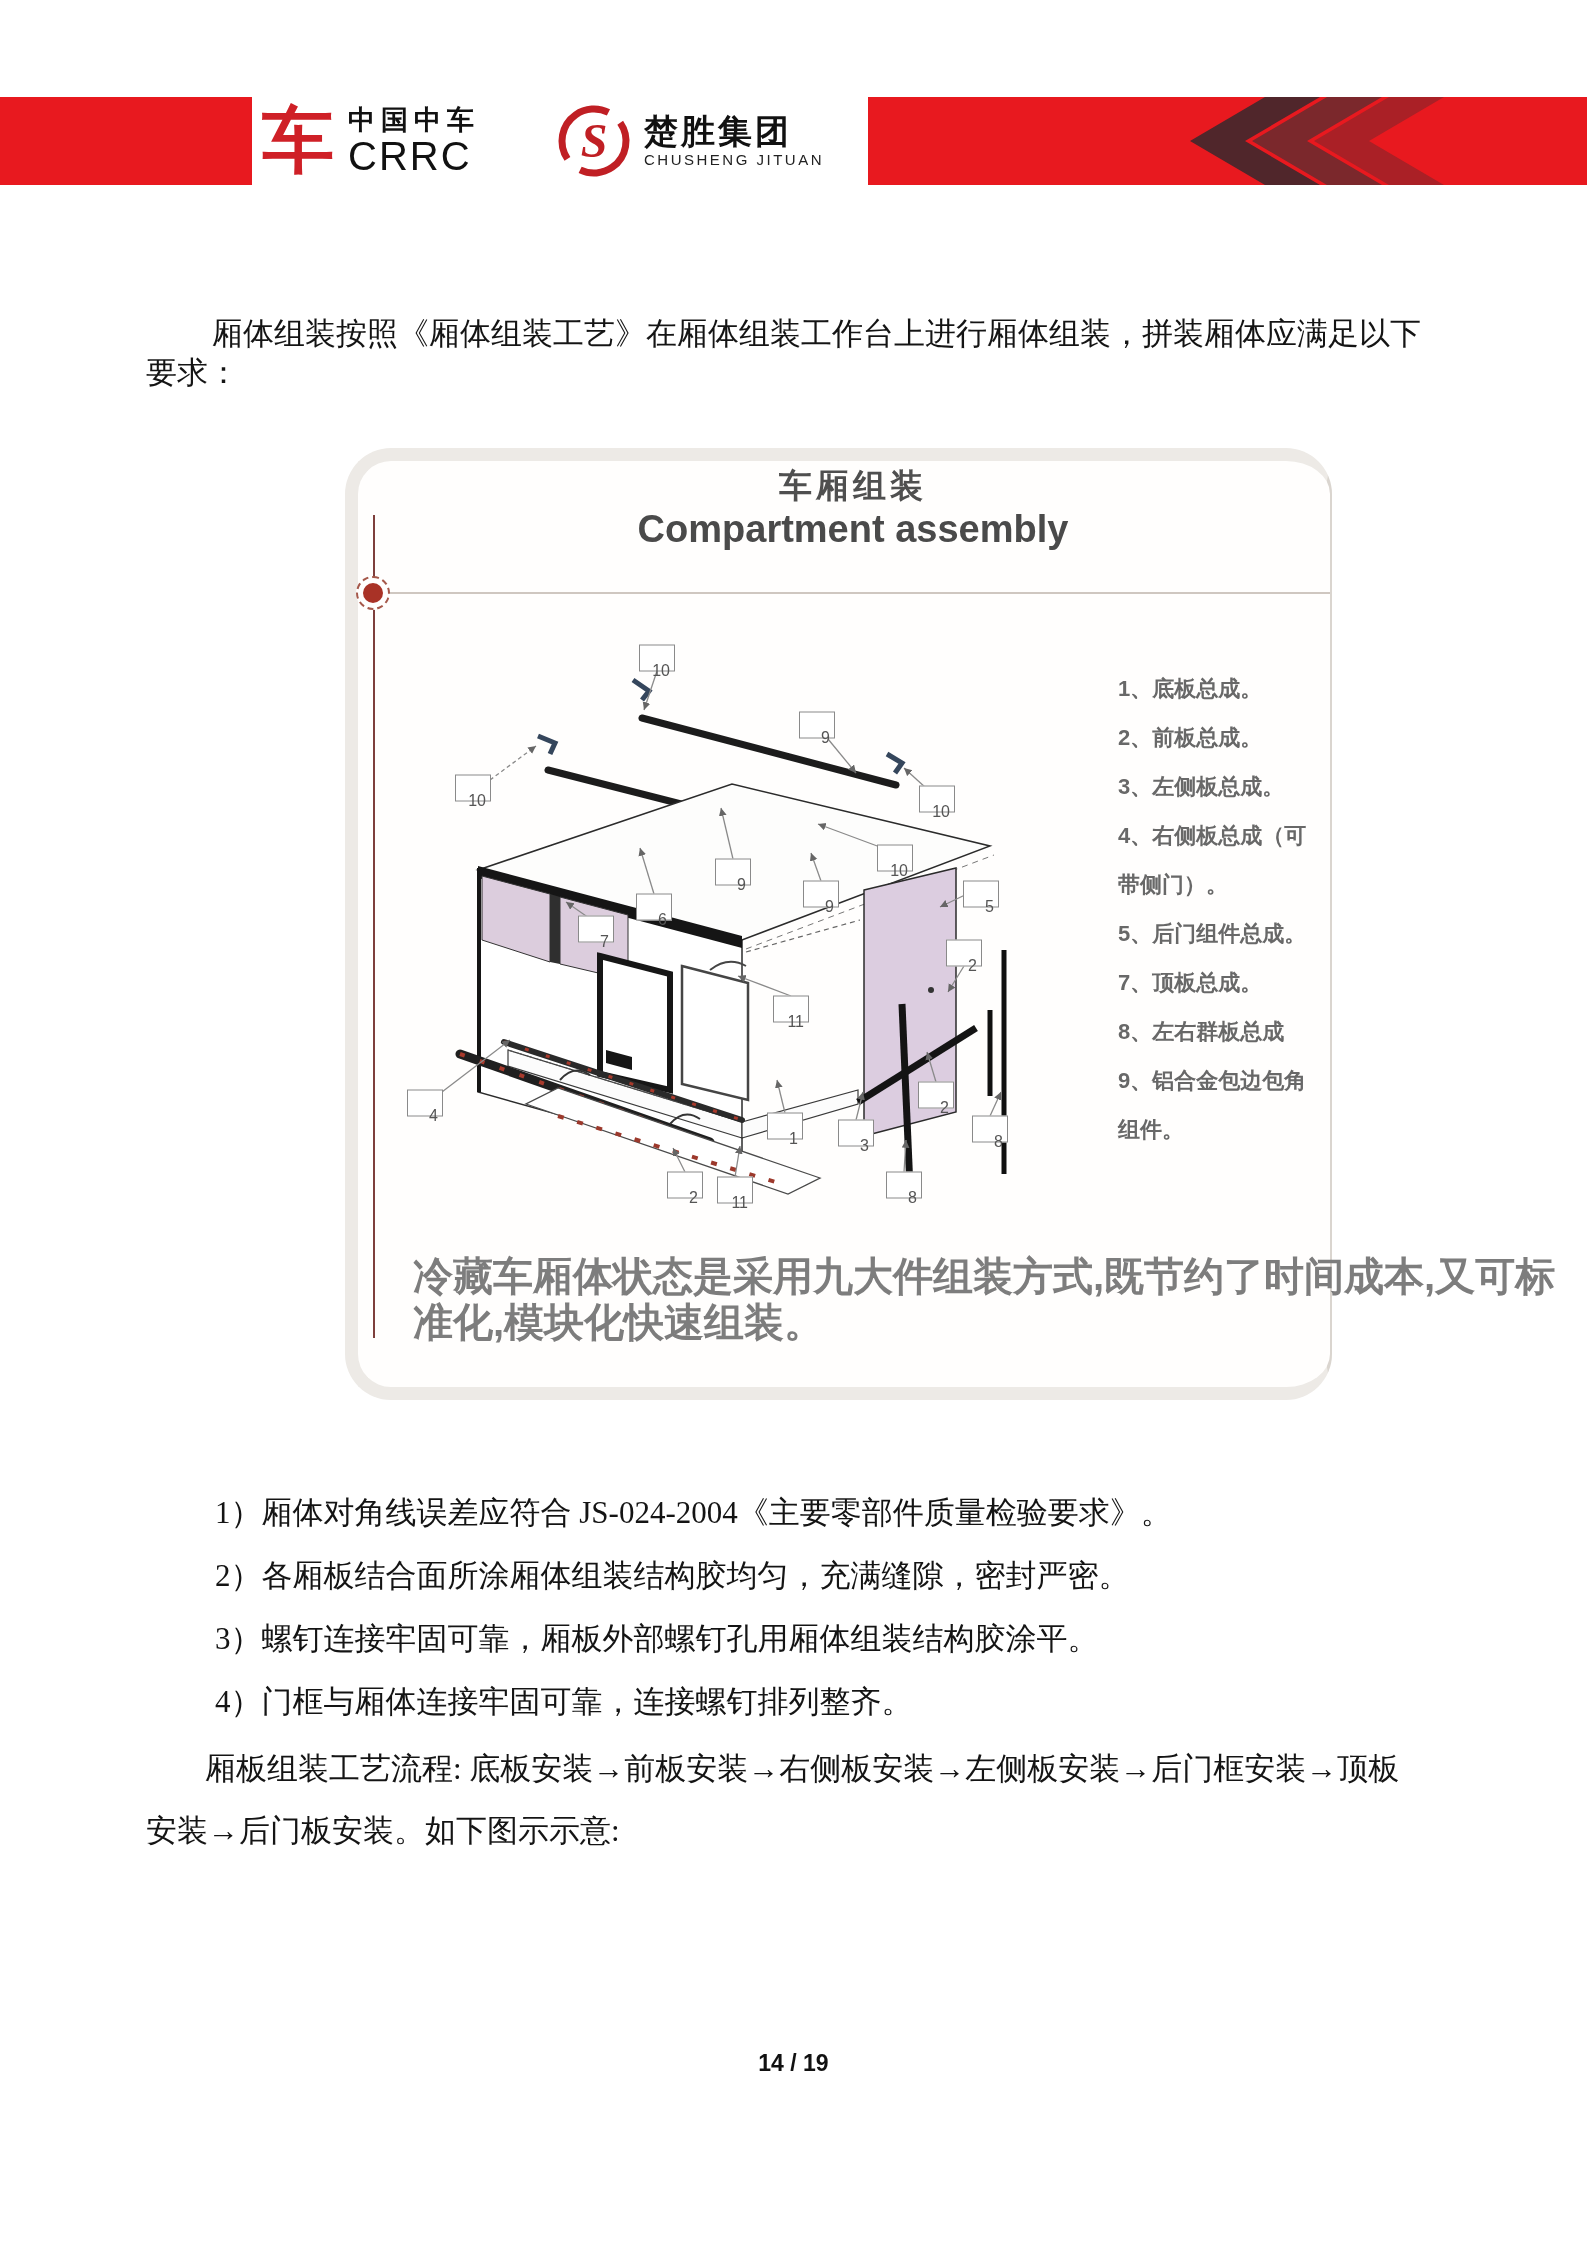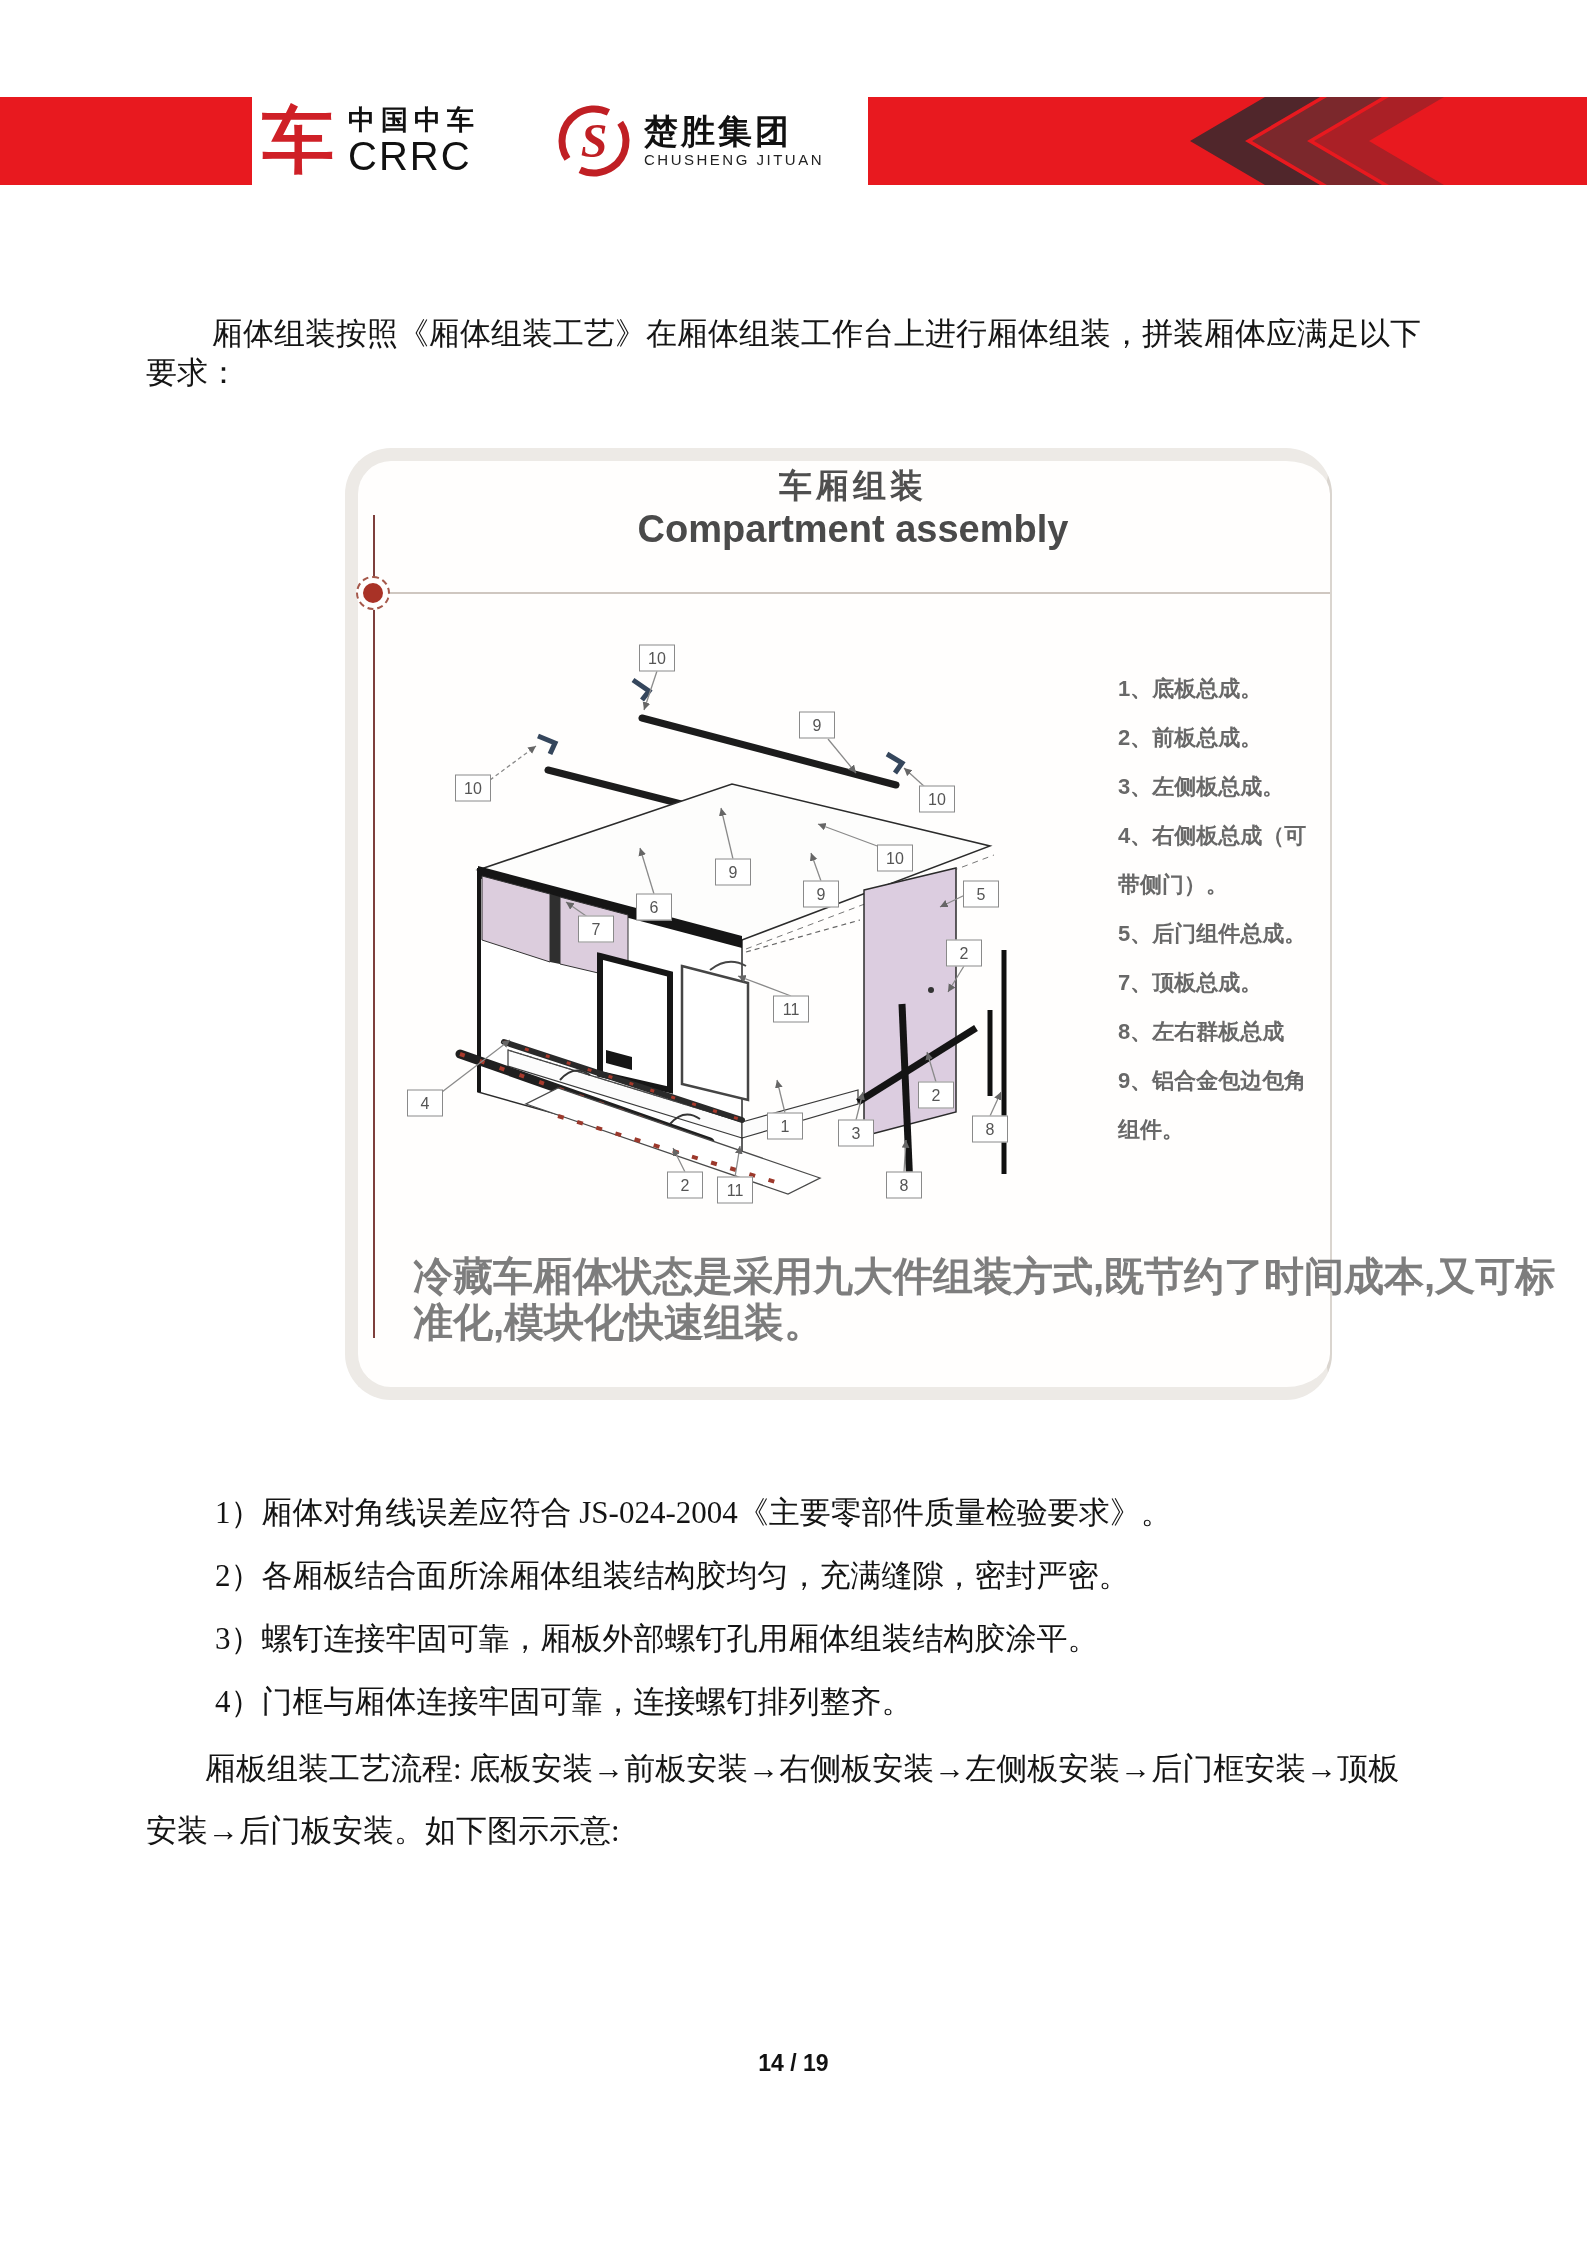--- a/index.html
+++ b/index.html
@@ -49,22 +49,22 @@
   .divider { position:absolute; left:374px; top:592px; width:956px; height:2px; background:#cfc7c0; }
   .card-title-zh { position:absolute; left:375px; top:464px; width:956px; text-align:center;
                    font-family:"Liberation Sans", sans-serif; font-size:33px; font-weight:bold;
                    letter-spacing:4px; color:#4f4f4f; }
   .card-title-en { position:absolute; left:375px; top:508px; width:956px; text-align:center;
                    font-family:"Liberation Sans", sans-serif; font-size:38px; font-weight:bold; color:#4a4a4a; }
 
   .diagram { position:absolute; left:390px; top:618px; width:720px; height:640px; }
   .diagram svg { position:absolute; left:0; top:0; }
   .callout { position:absolute; transform:translate(-50%,-50%); min-width:36px; height:27px; line-height:25px;
-             padding:0 4px; box-sizing:border-box; background:#fff; border:1.5px solid #8a8a8a;
-             font-family:"Liberation Sans", sans-serif; font-size:16px; color:#555; text-align:center; }
+             padding:12px 4px; box-sizing:border-box; background:#fff; border:1.5px solid #8a8a8a;
+             font-family:"Liberation Sans", sans-serif; font-size:16px; color:#555; text-align:right; }
 
   .legend { position:absolute; left:1118px; top:664px; font-family:"Liberation Sans", sans-serif;
             font-size:22px; font-weight:bold; color:#686868; line-height:49px; }
   .legend div { white-space:nowrap; }
 
   .caption { position:absolute; left:413px; top:1253px; font-family:"Liberation Sans", sans-serif;
              font-size:40px; font-weight:bold; color:#7d7d7d; line-height:46px; }
   .caption div { white-space:nowrap; }
 </style>
 </head>

